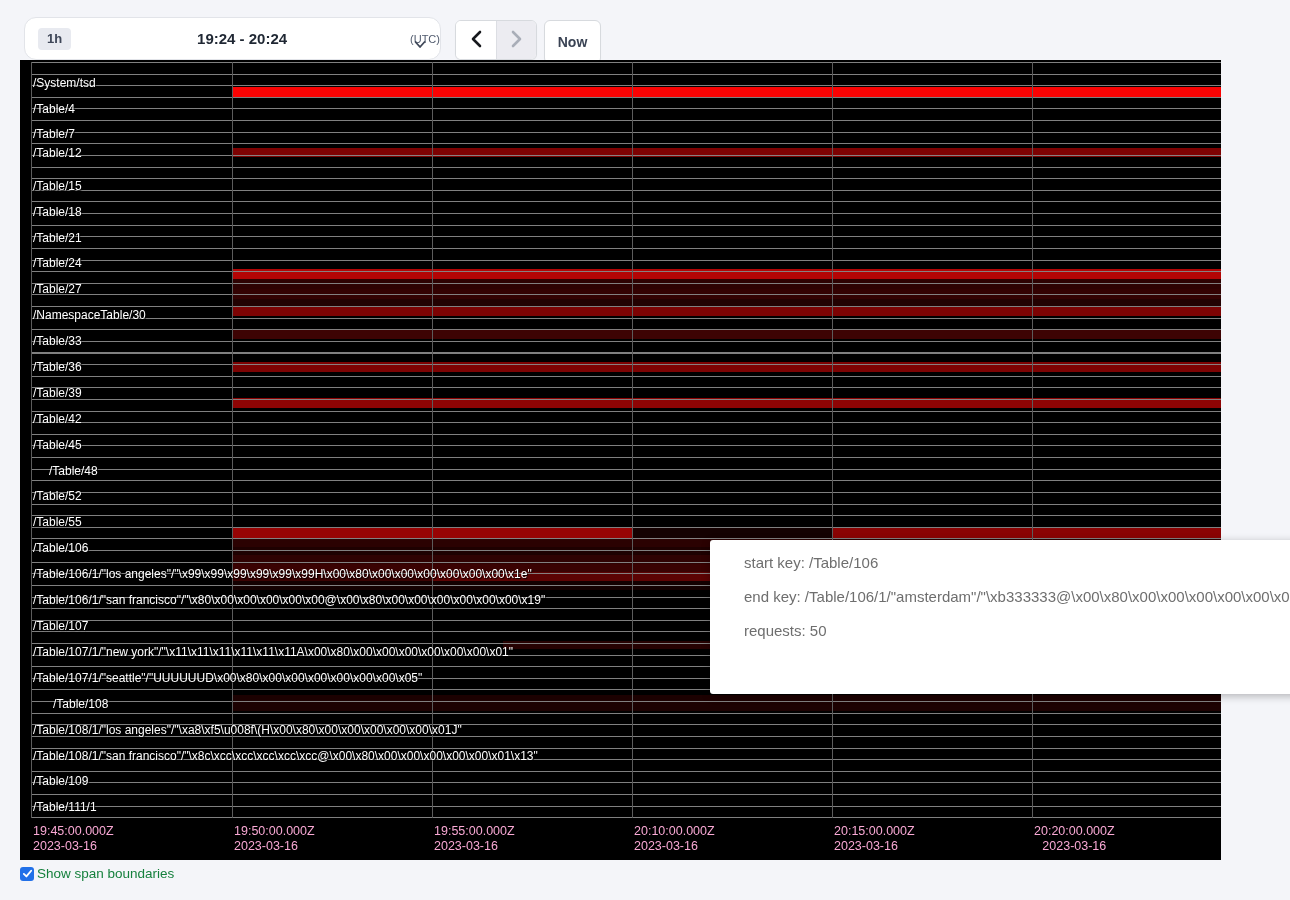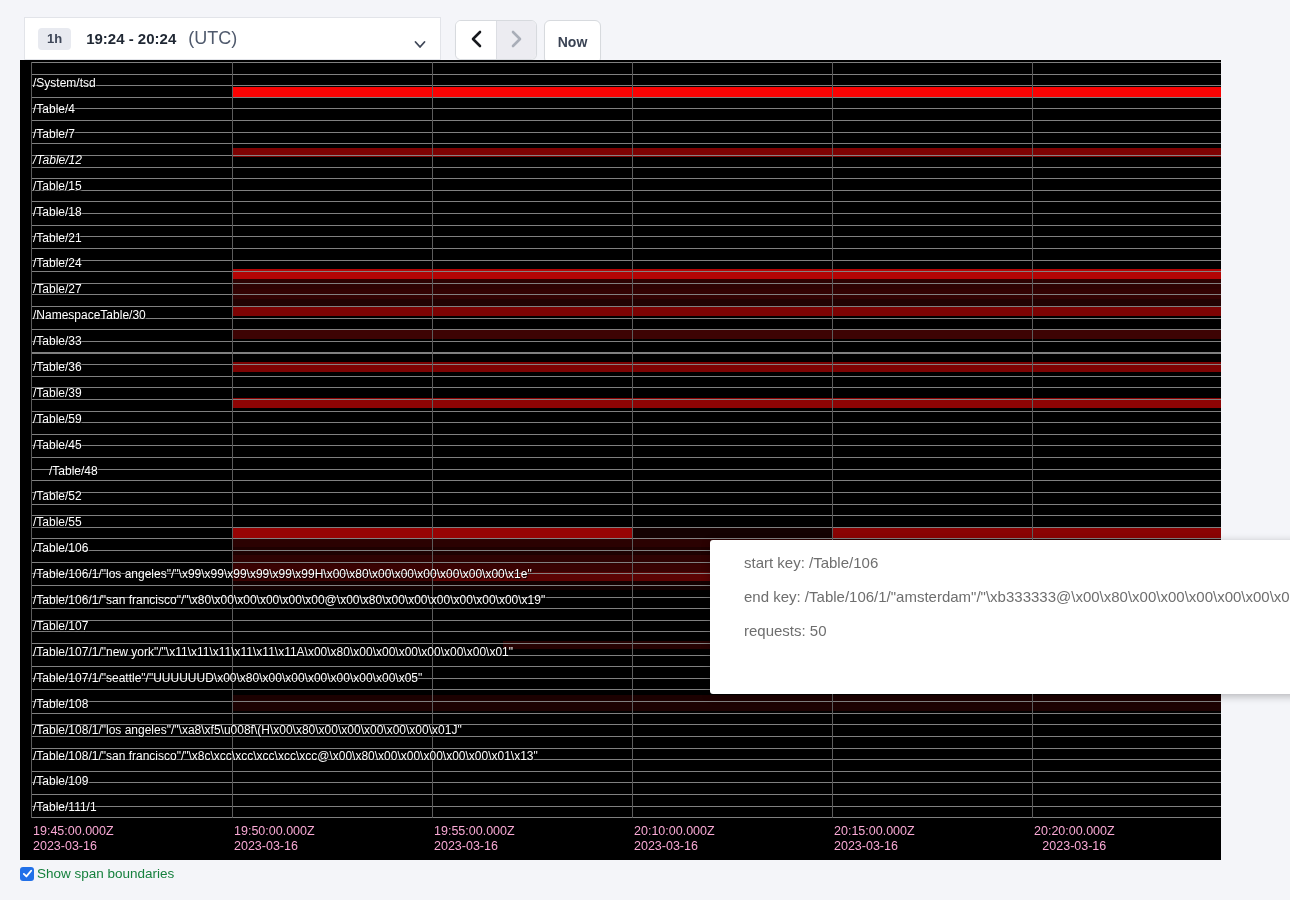--- a/index.html
+++ b/index.html
@@ -5,29 +5,29 @@
   html,body{margin:0;padding:0;}
   body{
     width:1290px;height:900px;overflow:hidden;position:relative;
     background:#f4f5f9;
     font-family:"Liberation Sans", sans-serif;
     -webkit-font-smoothing:antialiased;
   }
   
   .time-selector{
     position:absolute;left:24px;top:17px;width:417px;height:43px;
-    background:#ffffff;border:1px solid #e2e4e9;border-radius:0;
-    box-sizing:border-box;display:flex;align-items:center;cursor:pointer;
+    background:#ffffff;border:1px solid #e2e4e9;border-radius:12px;
+    box-sizing:border-box;display:flex;align-items:center;cursor:pointer;justify-content:space-between;
   }
   .duration-badge{
     margin-left:13px;background:#e8eaf0;color:#3f4758;font-weight:bold;
     font-size:13px;padding:4px 9px;border-radius:4px;line-height:14px;
   }
   .range-text{margin-left:15px;font-size:15px;color:#1f2733;font-weight:bold;}
-  .tz-text{font-weight:normal;color:#505a6d;margin-left:12px;font-size:18px;}
+  .tz-text{font-weight:normal;color:#505a6d;margin-left:12px;font-size:11px;}
   .selector-chevron{position:absolute;right:14px;top:17px;}
   .nav-group{
     position:absolute;left:455px;top:20px;height:38px;display:flex;
     border:1px solid #d7dade;border-radius:6px;overflow:hidden;background:#fff;
     box-shadow:0 1px 1px rgba(0,0,0,0.04);
   }
   .nav-btn{
     width:40px;height:38px;display:flex;align-items:center;justify-content:center;
     border:none;background:#ffffff;cursor:pointer;padding:0;
   }
@@ -138,42 +138,42 @@
       <div class="vline" style="left: 212px;"></div>
       <div class="vline" style="left: 412px;"></div>
       <div class="vline" style="left: 612px;"></div>
       <div class="vline" style="left: 812px;"></div>
       <div class="vline" style="left: 1012px;"></div>
     </div>
   <div id="span-labels-layer">
       <div class="span-label" style="top: 16px;">/System/tsd</div>
       <div class="span-label" style="top: 42px;">/Table/4</div>
       <div class="span-label" style="top: 67px;">/Table/7</div>
-      <div class="span-label" style="top: 93px; font-style: italic;">/Table/12</div>
+      <div class="span-label" style="top: 86px;">/Table/12</div>
       <div class="span-label" style="top: 119px;">/Table/15</div>
       <div class="span-label" style="top: 145px;">/Table/18</div>
       <div class="span-label" style="top: 171px;">/Table/21</div>
       <div class="span-label" style="top: 196px;">/Table/24</div>
       <div class="span-label" style="top: 222px;">/Table/27</div>
       <div class="span-label" style="top: 248px;">/NamespaceTable/30</div>
       <div class="span-label" style="top: 274px;">/Table/33</div>
       <div class="span-label" style="top: 300px;">/Table/36</div>
       <div class="span-label" style="top: 326px;">/Table/39</div>
-      <div class="span-label" style="top: 352px;">/Table/59</div>
+      <div class="span-label" style="top: 352px;">/Table/42</div>
       <div class="span-label" style="top: 378px;">/Table/45</div>
       <div class="span-label" style="top: 404px; margin-left: 16px;">/Table/48</div>
       <div class="span-label" style="top: 429px;">/Table/52</div>
       <div class="span-label" style="top: 455px;">/Table/55</div>
       <div class="span-label" style="top: 481px;">/Table/106</div>
       <div class="span-label" style="top: 507px;">/Table/106/1/"los angeles"/"\x99\x99\x99\x99\x99\x99H\x00\x80\x00\x00\x00\x00\x00\x00\x1e"</div>
       <div class="span-label" style="top: 533px;">/Table/106/1/"san francisco"/"\x80\x00\x00\x00\x00\x00@\x00\x80\x00\x00\x00\x00\x00\x00\x19"</div>
       <div class="span-label" style="top: 559px;">/Table/107</div>
       <div class="span-label" style="top: 585px;">/Table/107/1/"new york"/"\x11\x11\x11\x11\x11\x11A\x00\x80\x00\x00\x00\x00\x00\x00\x01"</div>
       <div class="span-label" style="top: 611px;">/Table/107/1/"seattle"/"UUUUUUD\x00\x80\x00\x00\x00\x00\x00\x00\x05"</div>
-      <div class="span-label" style="top: 637px;">/Table/108</div>
+      <div class="span-label" style="top: 637px; padding-left: 20px;">/Table/108</div>
       <div class="span-label" style="top: 663px;">/Table/108/1/"los angeles"/"\xa8\xf5\u008f\(H\x00\x80\x00\x00\x00\x00\x00\x01J"</div>
       <div class="span-label" style="top: 689px;">/Table/108/1/"san francisco"/"\x8c\xcc\xcc\xcc\xcc\xcc@\x00\x80\x00\x00\x00\x00\x00\x01\x13"</div>
       <div class="span-label" style="top: 714px;">/Table/109</div>
       <div class="span-label" style="top: 740px;">/Table/111/1</div>
     </div>
   <div id="axis-layer">
       <div class="axis-tick" style="left: 13px;">
         <div class="tick-time">19:45:00.000Z</div>
         <div class="tick-date">2023-03-16</div>
       </div>

